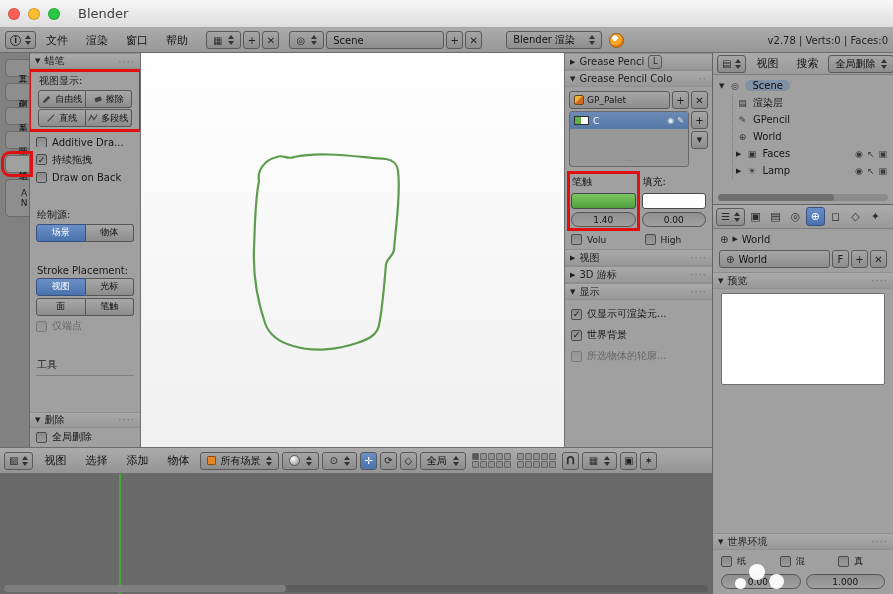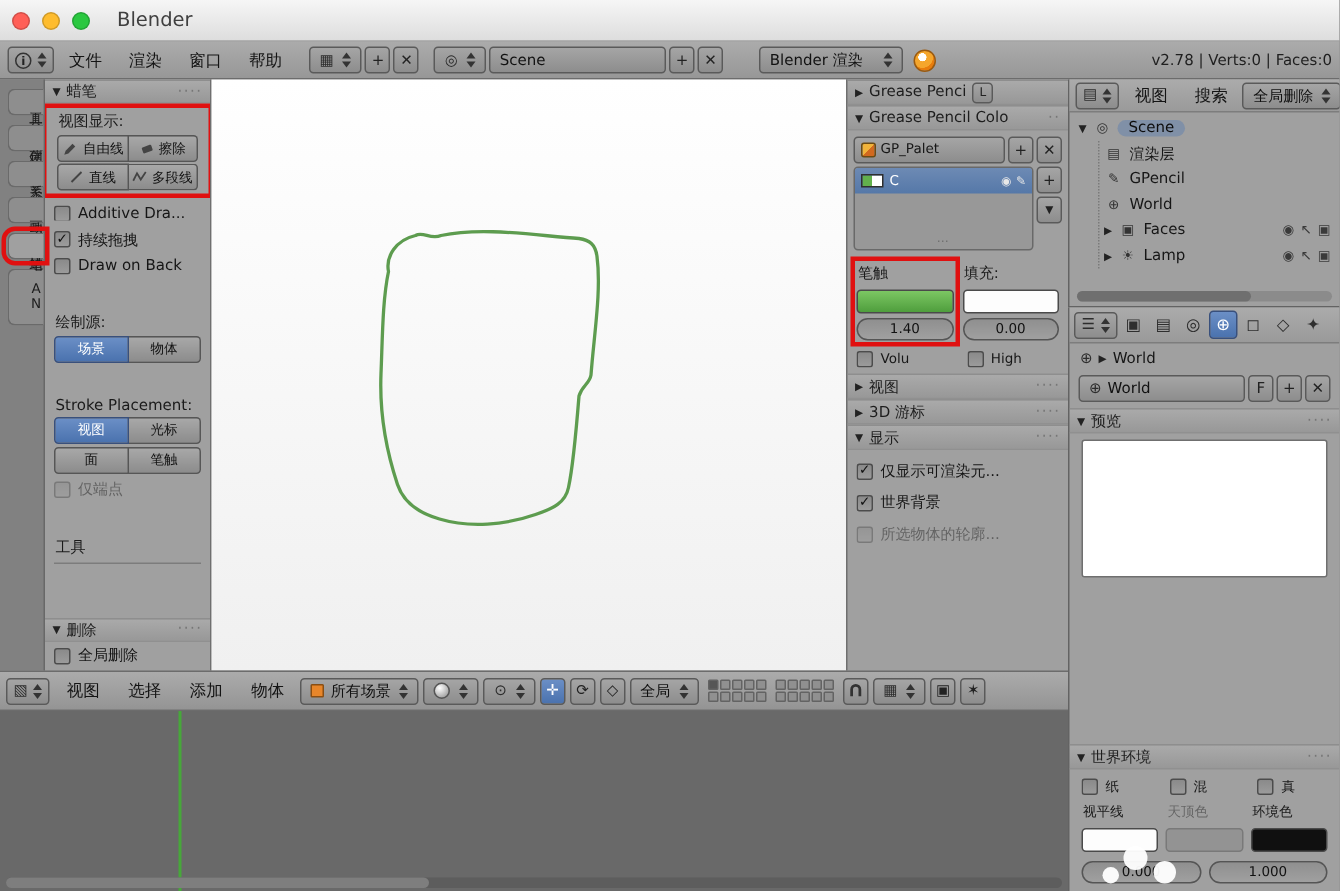--- a/index.html
+++ b/index.html
@@ -616,34 +616,20 @@
         </label>
         <label class="chk">
           <span class="cbx"></span>
           <span>混</span>
         </label>
         <label class="chk">
           <span class="cbx"></span>
           <span>真</span>
         </label>
       </div>
-      <div class="wcols">
-        <div class="wcol">
-          <div class="lbl">视平线</div>
-          <div class="swatch sw-white"></div>
-        </div>
-        <div class="wcol dis">
-          <div class="lbl">天顶色</div>
-          <div class="swatch sw-gray"></div>
-        </div>
-        <div class="wcol">
-          <div class="lbl">环境色</div>
-          <div class="swatch sw-black"></div>
-        </div>
-      </div>
       <div class="wsliders">
         <div class="val">
             <span>0.000</span>
           </div>
         <div class="val">
             <span>1.000</span>
           </div>
       </div>
     </div>
   </div>

